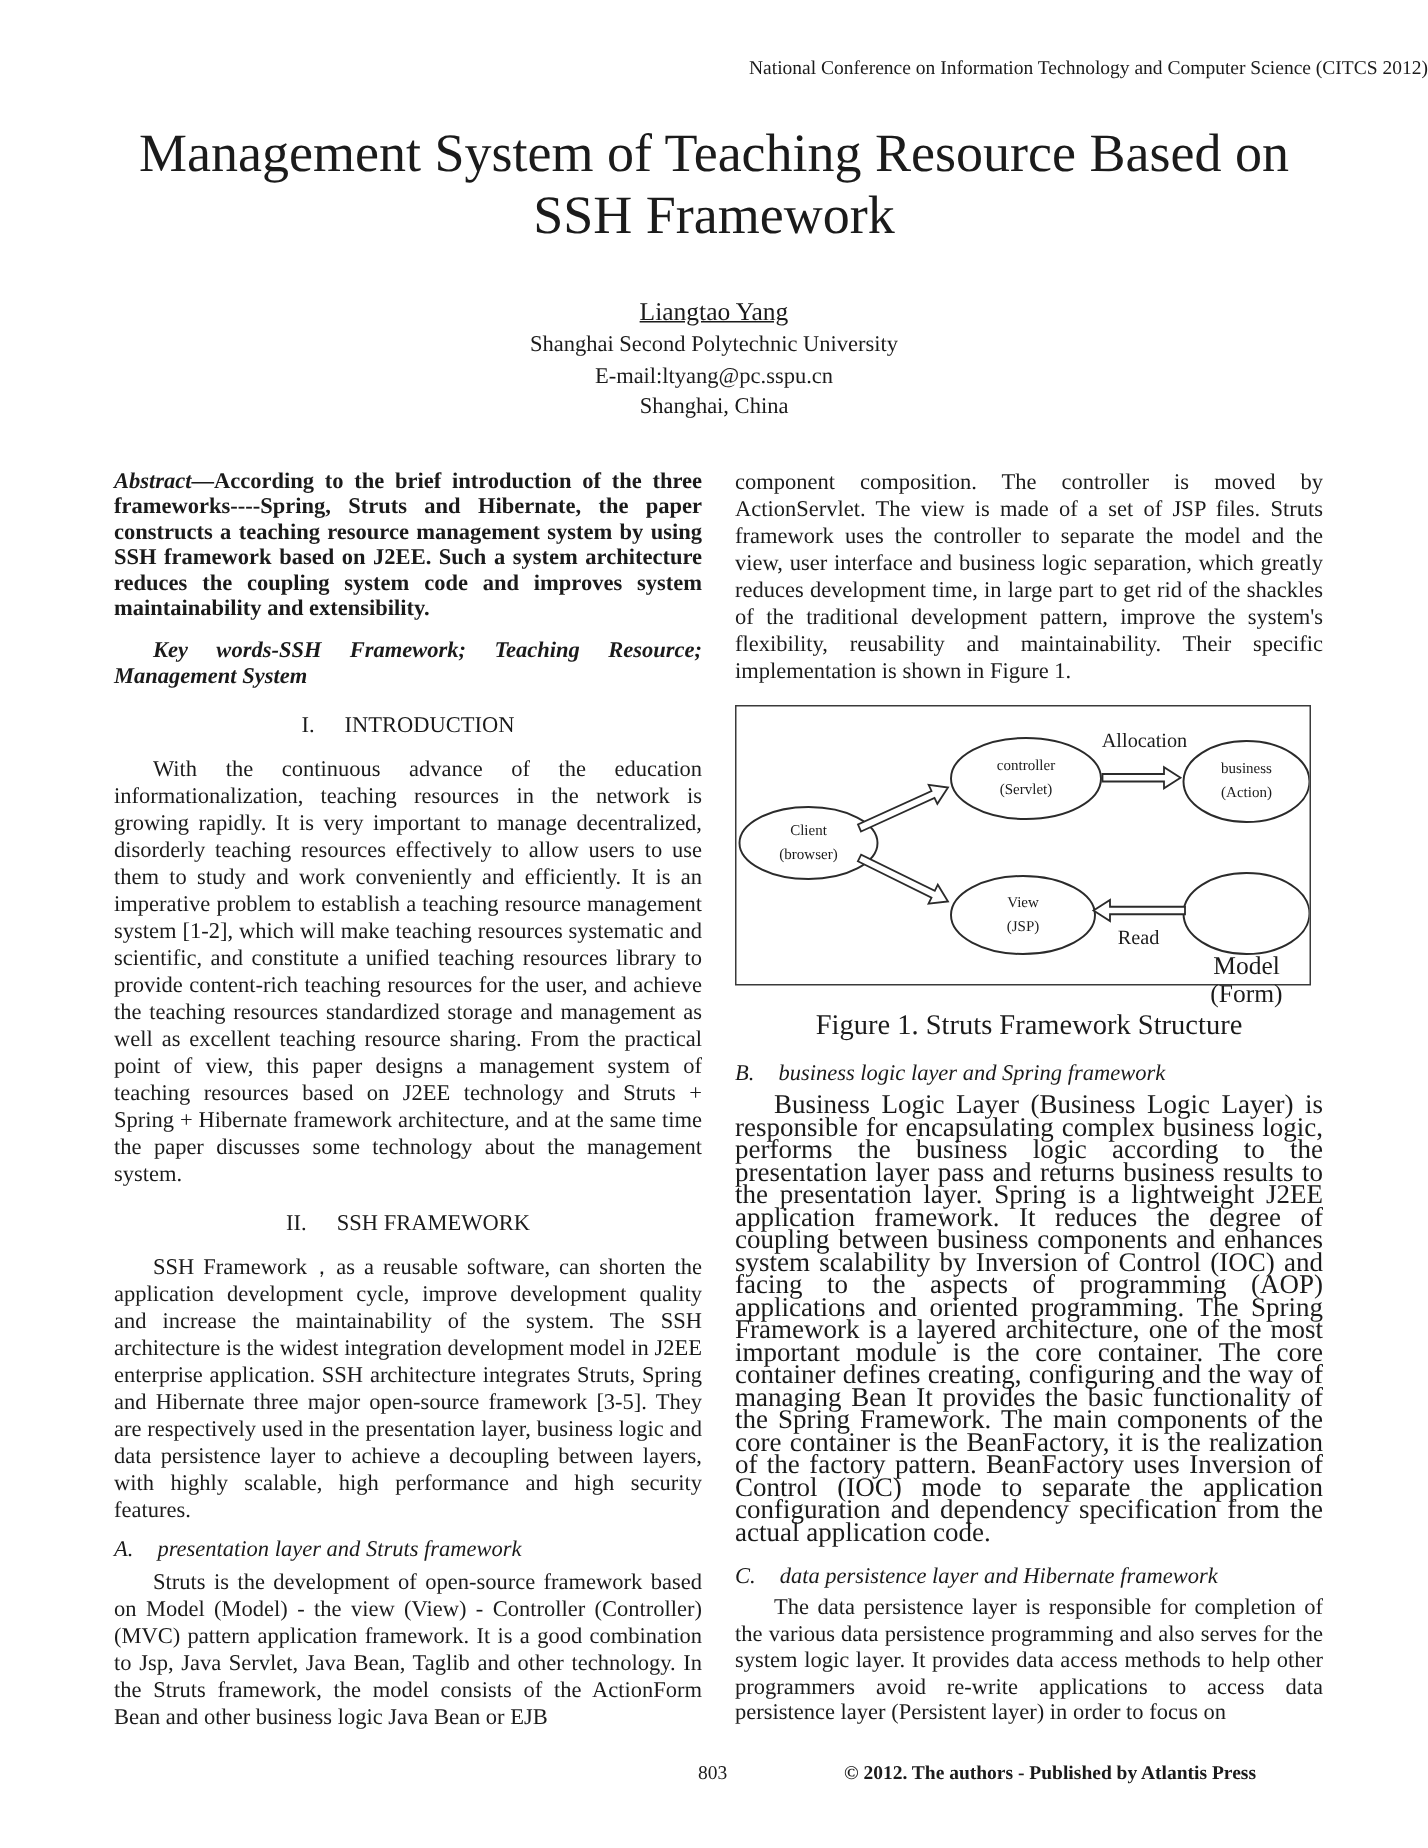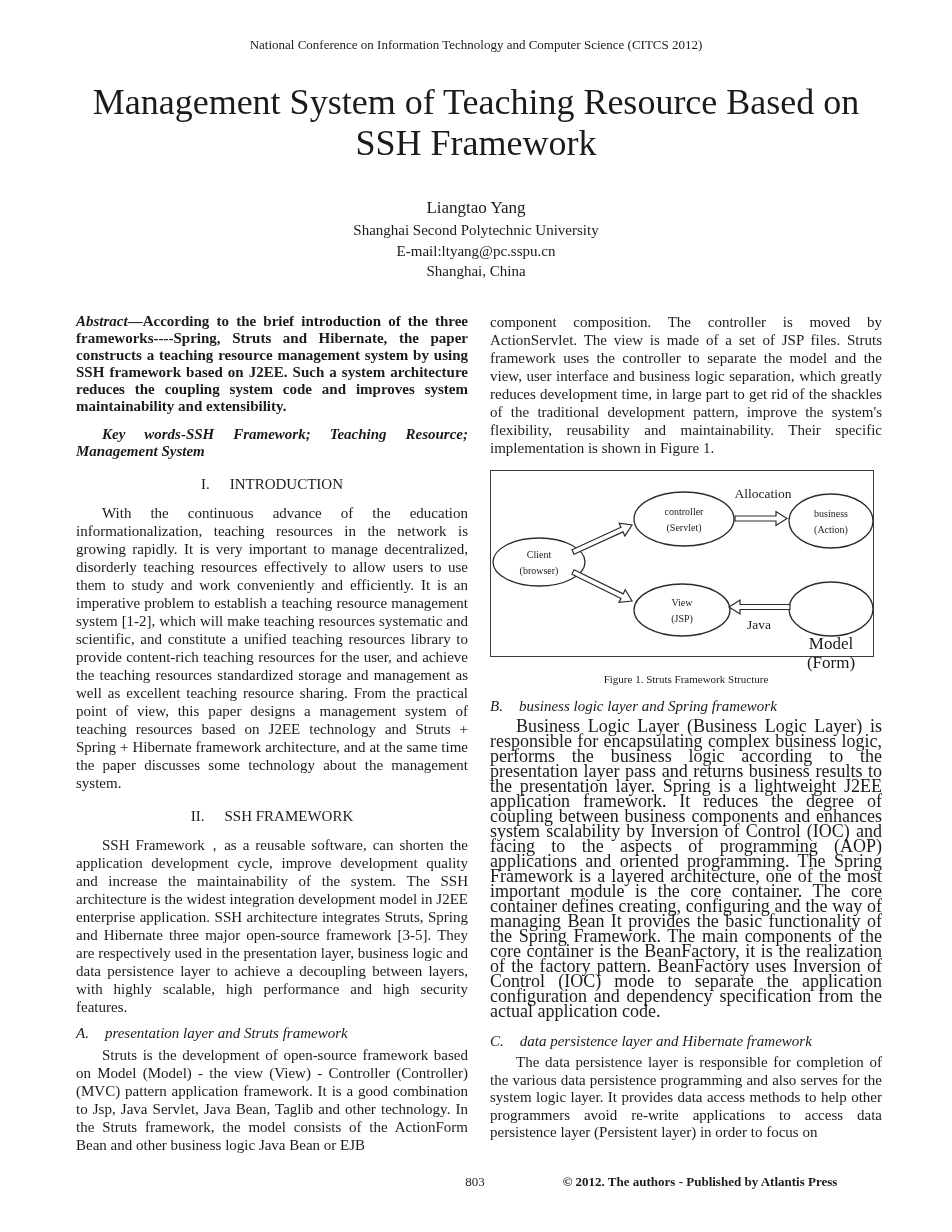--- a/index.html
+++ b/index.html
@@ -1,25 +1,25 @@
 <!DOCTYPE html>
 <html><head>
 <meta charset="utf-8">
 <style>
   html,body { margin:0; padding:0; background:#ffffff; }
   .page {
     position:relative; width:952px; height:1232px; background:#ffffff;
     font-family:"Liberation Serif", serif; color:#1b1b1b; overflow:hidden;
   }
-  .conf-header { position:absolute; top:37px; left:0; width:100%; text-align:center; font-size:13px; }
+  .conf-header { position:absolute; top:37px; left:0; width:100%; text-align:right; font-size:13px; }
   .title { position:absolute; top:82px; left:0; width:100%; text-align:center;
            font-size:36px; font-weight:normal; line-height:41px; margin:0; }
   .title span { display:block; }
   .authors { position:absolute; top:196px; left:0; width:100%; text-align:center; font-size:15px; line-height:20.5px; }
-  .author-name { font-size:17px; line-height:24px; }
+  .author-name { font-size:17px; line-height:24px;text-decoration:underline; }
 
   .col { position:absolute; top:313px; width:392px; text-align:justify; }
   .col-left { left:76px; }
   .col-right { left:490px; }
   p { margin:0; }
   .body { font-size:15px; line-height:18px; }
   .indent { text-indent:26px; }
   .abstract { font-size:15px; line-height:17px; font-weight:bold; }
   .ab-label { font-style:italic; }
   .keywords { font-size:15px; line-height:17px; font-weight:bold; font-style:italic; text-indent:26px; margin-top:11px; }
@@ -27,21 +27,21 @@
   .sub-heading { display:flex; gap:16px; font-style:italic; font-size:15px; margin:9px 0 4px; }
   .small-body { font-size:18px; line-height:15px; }
   .c-body { line-height:17.5px; }
 
   .figure-box { position:relative; width:382px; height:185px; border:1.5px solid #3a3a3a; margin-top:13px; }
   .figure-box svg { position:absolute; top:0; left:0; }
   .fig-node { position:absolute; transform:translate(-50%,-50%); text-align:center;
               font-size:10px; line-height:15.5px; white-space:nowrap; }
   .fig-node-model { font-size:17px; line-height:19px; }
   .fig-arrow-label { position:absolute; transform:translate(-50%,-50%); font-size:13.5px; white-space:nowrap; }
-  .fig-caption { text-align:center; font-size:11px; margin-top:16px; text-align-last:center; }
+  .fig-caption { text-align:center; font-size:19px; margin-top:16px; text-align-last:center; }
 
   .footer-pageno   { position:absolute; top:1174px; left:425px; width:100px; text-align:center; font-size:13px; }
   .footer-copyright{ position:absolute; top:1174px; left:555px; width:290px; text-align:center; font-size:13px;font-weight:bold; }
 </style>
 </head>
 <body>
 
 <div class="page">
 
   <div class="conf-header">National Conference on Information Technology and Computer Science (CITCS 2012)</div>
@@ -115,21 +115,21 @@
       </div>
       <div class="fig-node" style="left:191px; top:139px;">
         <div>View</div>
         <div>(JSP)</div>
       </div>
       <div class="fig-node fig-node-model" style="left:340px; top:138px;margin-top:44px;">
         <div>Model</div>
         <div>(Form)</div>
       </div>
       <div class="fig-arrow-label" style="left:272px; top:23px;">Allocation</div>
-      <div class="fig-arrow-label" style="left:268px; top:154px;">Java</div>
+      <div class="fig-arrow-label" style="left:268px; top:154px;">Read</div>
     </div>
 
     <div class="fig-caption">Figure 1. Struts Framework Structure</div>
 
     <div class="sub-heading" style="margin-top:13px;">
       <span>B.</span>
       <span>business logic layer and Spring framework</span>
     </div>
     <p class="body small-body indent">Business Logic Layer (Business Logic Layer) is responsible for encapsulating complex business logic, performs the business logic according to the presentation layer pass and returns business results to the presentation layer. Spring is a lightweight J2EE application framework. It reduces the degree of coupling between business components and enhances system scalability by Inversion of Control (IOC) and facing to the aspects of programming (AOP) applications and oriented programming. The Spring Framework is a layered architecture, one of the most important module is the core container. The core container defines creating, configuring and the way of managing Bean It provides the basic functionality of the Spring Framework. The main components of the core container is the BeanFactory, it is the realization of the factory pattern. BeanFactory uses Inversion of Control (IOC) mode to separate the application configuration and dependency specification from the actual application code.</p>
 

